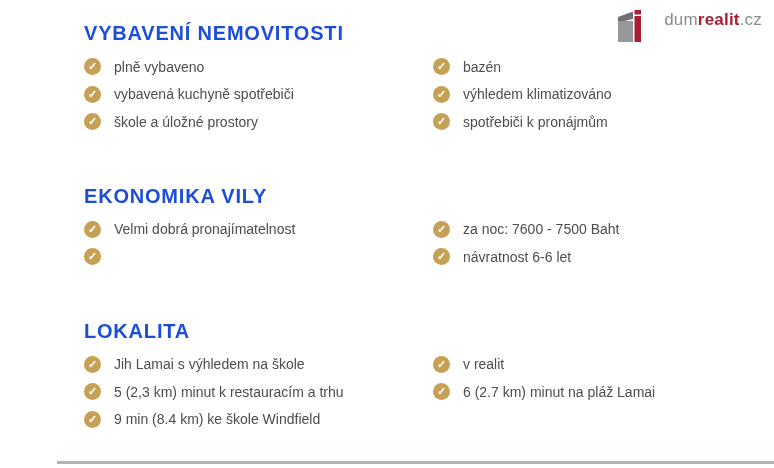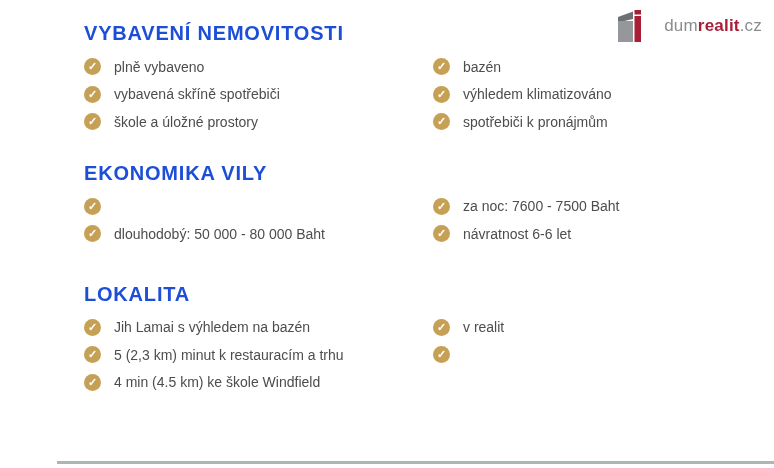--- a/index.html
+++ b/index.html
@@ -4,34 +4,34 @@
 <style>
   html,body{margin:0;padding:0;}
   body{
     width:774px;height:468px;position:relative;overflow:hidden;
     background:#ffffff;
     font-family:"Liberation Sans", sans-serif;
   }
   
   .logo{
     position:absolute;top:10px;right:12px;
-    display:flex;align-items:center;gap:20px;
+    display:flex;align-items:flex-start;gap:20px;
     text-decoration:none;cursor:pointer;
   }
   .logo-word{font-size:17px;color:#8a8c8e;letter-spacing:.2px;}
   .logo-word b{color:#a91e37;font-weight:bold;}
   
   .content{position:absolute;left:84px;top:22px;width:676px;}
   section h2{
     margin:0 0 9px 0;
     font-size:20px;line-height:22px;font-weight:bold;
     letter-spacing:.8px;color:#1d4ed8;
   }
-  .sec-2{margin-top:26px;}
-  .sec-3{margin-top:35px;}
+  .sec-2{margin-top:49px;}
+  .sec-3{margin-top:49px;}
   .cols{display:grid;grid-template-columns:349px 1fr;align-items:start;}
   ul.items{list-style:none;margin:0;padding:0;}
   li.item{
     display:flex;align-items:center;gap:13px;
     height:27.5px;
     font-size:14px;color:#4d4d4d;font-weight:500;
   }
   .badge{
     flex:0 0 17px;width:17px;height:17px;border-radius:50%;
     background:#c6a155;color:#ffffff;
@@ -62,21 +62,21 @@
   <section class="sec-1">
     <h2>VYBAVENÍ NEMOVITOSTI</h2>
     <div class="cols">
       <ul class="items">
         <li class="item">
           <span class="badge">✓</span>
           <span>plně vybaveno</span>
           </li>
         <li class="item">
           <span class="badge">✓</span>
-          <span>vybavená skříně spotřebiči</span>
+          <span>vybavená kuchyně spotřebiči</span>
           </li>
         <li class="item">
           <span class="badge">✓</span>
           <span>škole a úložné prostory</span>
           </li>
       </ul>
       <ul class="items">
         <li class="item">
           <span class="badge">✓</span>
           <span>bazén</span>
@@ -92,24 +92,24 @@
       </ul>
     </div>
   </section>
 
   <section class="sec-2">
     <h2>EKONOMIKA VILY</h2>
     <div class="cols">
       <ul class="items">
         <li class="item">
           <span class="badge">✓</span>
+          <span>Velmi dobrá pronajímatelnost</span>
           </li>
         <li class="item">
           <span class="badge">✓</span>
-          <span>dlouhodobý: 50 000 - 80 000 Baht</span>
           </li>
       </ul>
       <ul class="items">
         <li class="item">
           <span class="badge">✓</span>
           <span>za noc: 7600 - 7500 Baht</span>
           </li>
         <li class="item">
           <span class="badge">✓</span>
           <span>návratnost 6-6 let</span>
@@ -117,38 +117,39 @@
       </ul>
     </div>
   </section>
 
   <section class="sec-3">
     <h2>LOKALITA</h2>
     <div class="cols">
       <ul class="items">
         <li class="item">
           <span class="badge">✓</span>
-          <span>Jih Lamai s výhledem na bazén</span>
+          <span>Jih Lamai s výhledem na škole</span>
           </li>
         <li class="item">
           <span class="badge">✓</span>
           <span>5 (2,3 km) minut k restauracím a trhu</span>
           </li>
         <li class="item">
           <span class="badge">✓</span>
-          <span>4 min (4.5 km) ke škole Windfield</span>
+          <span>9 min (8.4 km) ke škole Windfield</span>
           </li>
       </ul>
       <ul class="items">
         <li class="item">
           <span class="badge">✓</span>
           <span>v realit</span>
           </li>
         <li class="item">
           <span class="badge">✓</span>
+          <span>6 (2.7 km) minut na pláž Lamai</span>
           </li>
       </ul>
     </div>
   </section>
 
 </div>
 
 <div class="divider"></div>
 
 </body></html>

